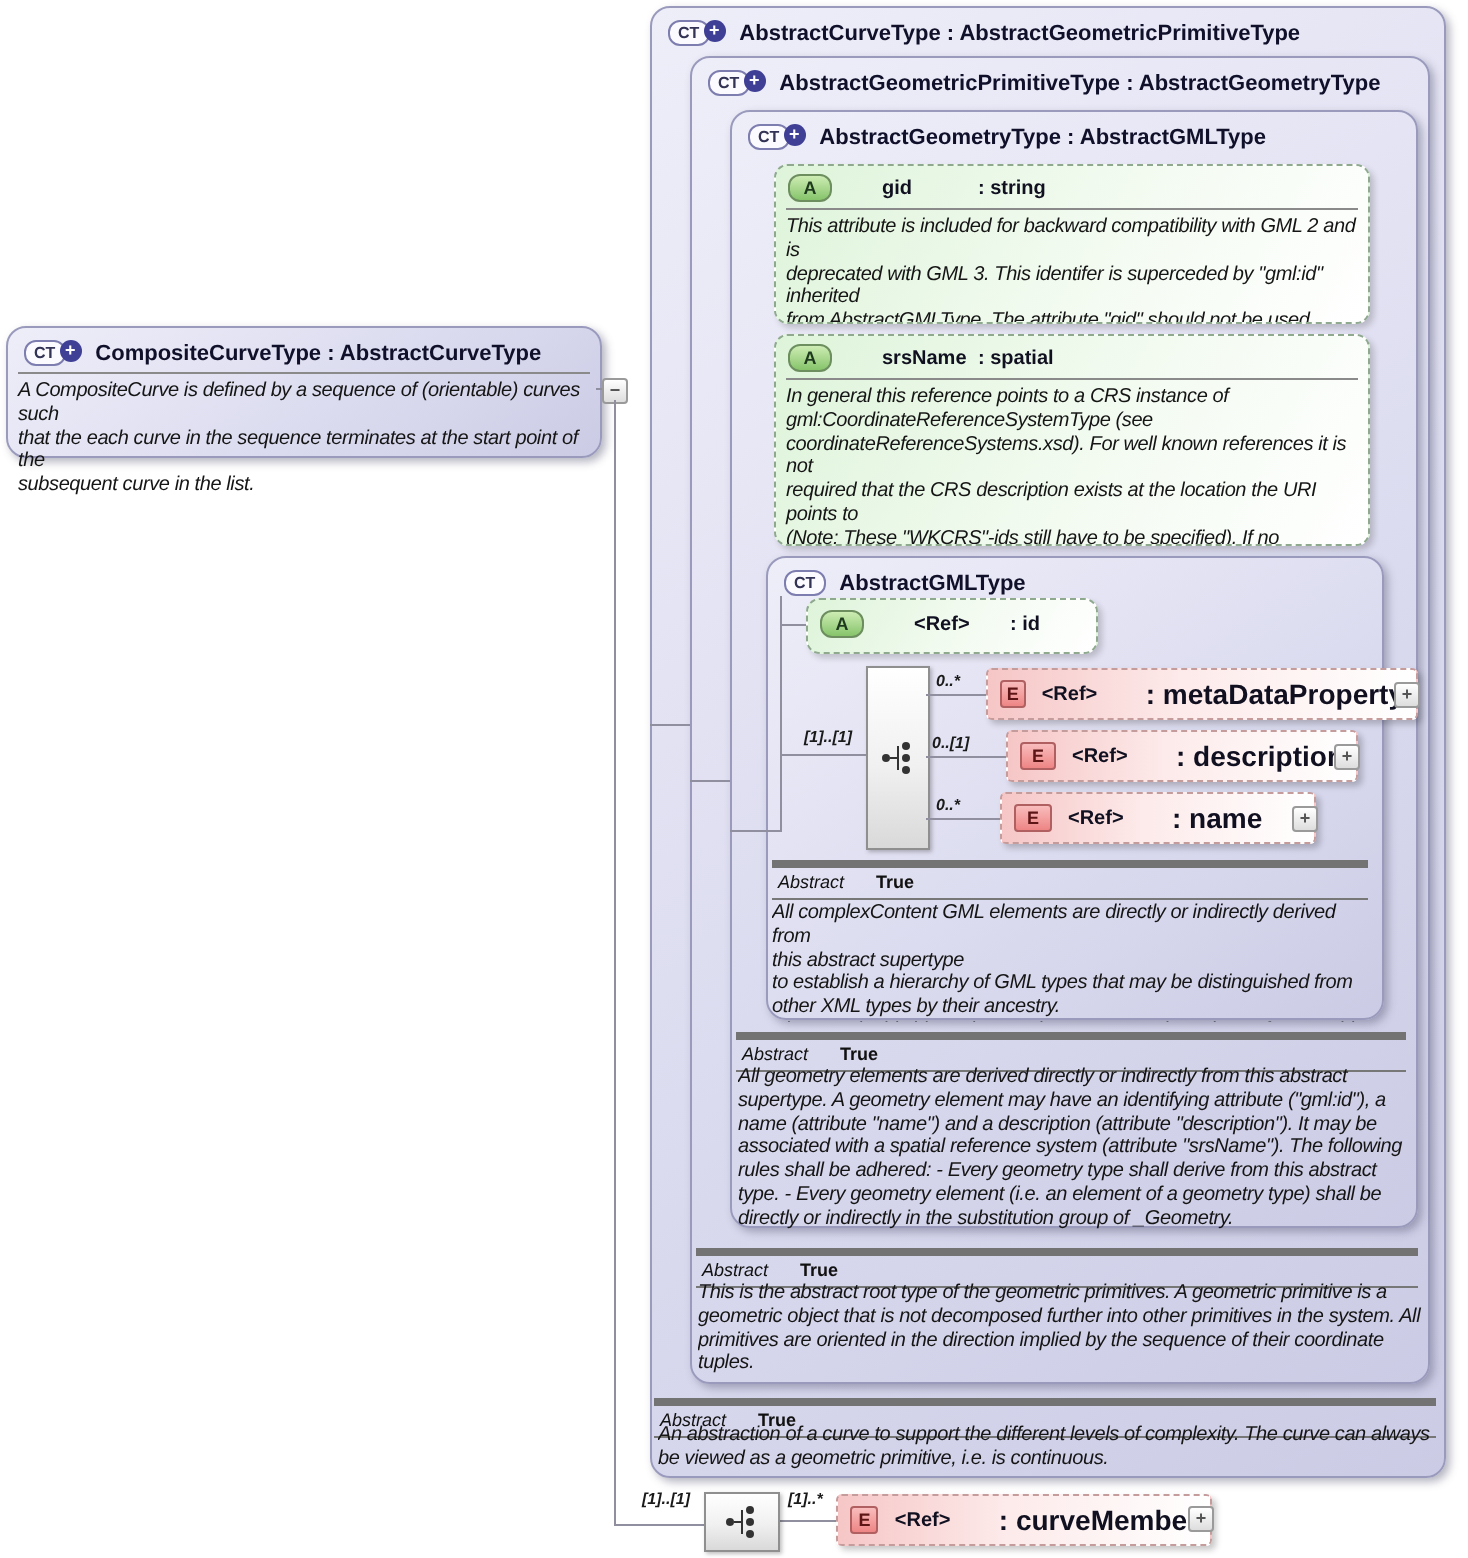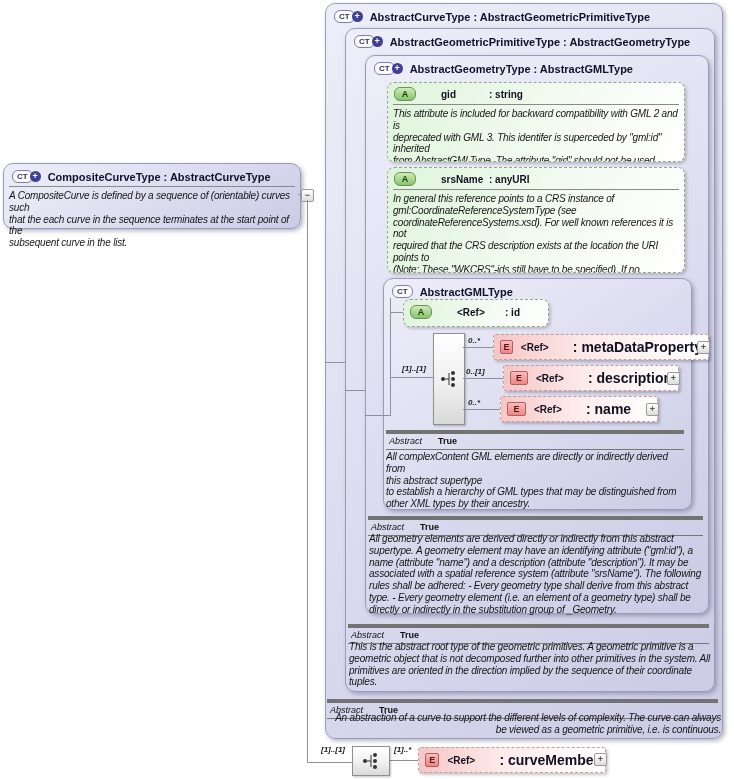--- a/index.html
+++ b/index.html
@@ -9,21 +9,21 @@
   }
   
   .tbox {
     position:absolute; border:1px solid #9a9abd; border-radius:10px;
     background:linear-gradient(145deg,#eeeef9 0%,#dcdcf0 55%,#cbcbe5 100%);
     box-shadow:2px 2px 4px rgba(90,90,120,.45);
   }
   .tbox-header { display:flex; align-items:center; gap:7px; padding:6px 8px 3px 8px; }
   .tbox-title { font-size:11px; font-weight:bold; color:#10102a; white-space:nowrap; }
   
-  .ct-icon { display:inline-flex; align-items:center; }
+  .ct-icon { display:inline-flex; }
   .ct-rect {
     display:inline-block; border:1px solid #7d7daf; border-radius:6px; background:#fbfbff;
     font-size:8px; font-weight:bold; color:#333355; padding:1px 4px; line-height:9px;
   }
   .plus-badge {
     display:inline-block; width:11px; height:11px; margin-left:-3px; border-radius:50%;
     background:#3f3f96; color:#fff; font-size:9px; font-weight:bold; line-height:11px;
     text-align:center;
   }
   
@@ -132,21 +132,21 @@
     <div class="doc">This attribute is included for backward compatibility with GML 2 and is
 deprecated with GML 3. This identifer is superceded by "gml:id" inherited
 from AbstractGMLType. The attribute "gid" should not be used anymore
 and may be deleted in future versions of GML without further notice.</div>
   </div>
 
   <div class="attr-box" style="left:387px;top:167px;width:296px;height:104px;">
     <div class="attr-header">
       <span class="a-icon">A</span>
       <span class="attr-name">srsName</span>
-      <span class="attr-type">: anyURI</span>
+      <span class="attr-type">: spatial</span>
     </div>
     <div class="hdiv"></div>
     <div class="doc">In general this reference points to a CRS instance of
 gml:CoordinateReferenceSystemType (see
 coordinateReferenceSystems.xsd). For well known references it is not
 required that the CRS description exists at the location the URI points to
 (Note: These "WKCRS"-ids still have to be specified).  If no srsName
 attribute is given, the CRS must be specified as part of the larger context
 this geometry element is part of, e.g. a geometric aggregate.</div>
   </div>
@@ -228,21 +228,21 @@
     <span class="abs-label">Abstract</span><span class="abs-value">True</span>
   </div>
   <div class="doc doc-free" style="left:349px;top:641px;width:362px;height:48px;">This is the abstract root type of the geometric primitives. A geometric primitive is a
 geometric object that is not decomposed further into other primitives in the system. All
 primitives are oriented in the direction implied by the sequence of their coordinate
 tuples.</div>
 
   <div class="abs-row" style="left:327px;top:699px;width:385px;">
     <span class="abs-label">Abstract</span><span class="abs-value">True</span>
   </div>
-  <div class="doc doc-free" style="left:329px;top:712px;width:392px;height:24px;text-align:right;">An abstraction of a curve to support the different levels of complexity. The curve can always
+  <div class="doc doc-free" style="left:329px;top:712px;width:392px;height:24px;">An abstraction of a curve to support the different levels of complexity. The curve can always
 be viewed as a geometric primitive, i.e. is continuous.</div>
 
   <div class="tbox" style="left:3px;top:163px;width:296px;height:64px;">
     <div class="tbox-header" style="padding-bottom:2px;">
       <span class="ct-icon">
         <span class="ct-rect">CT</span>
         <span class="plus-badge">+</span>
       </span>
       <span class="tbox-title">CompositeCurveType : AbstractCurveType</span>
     </div>

